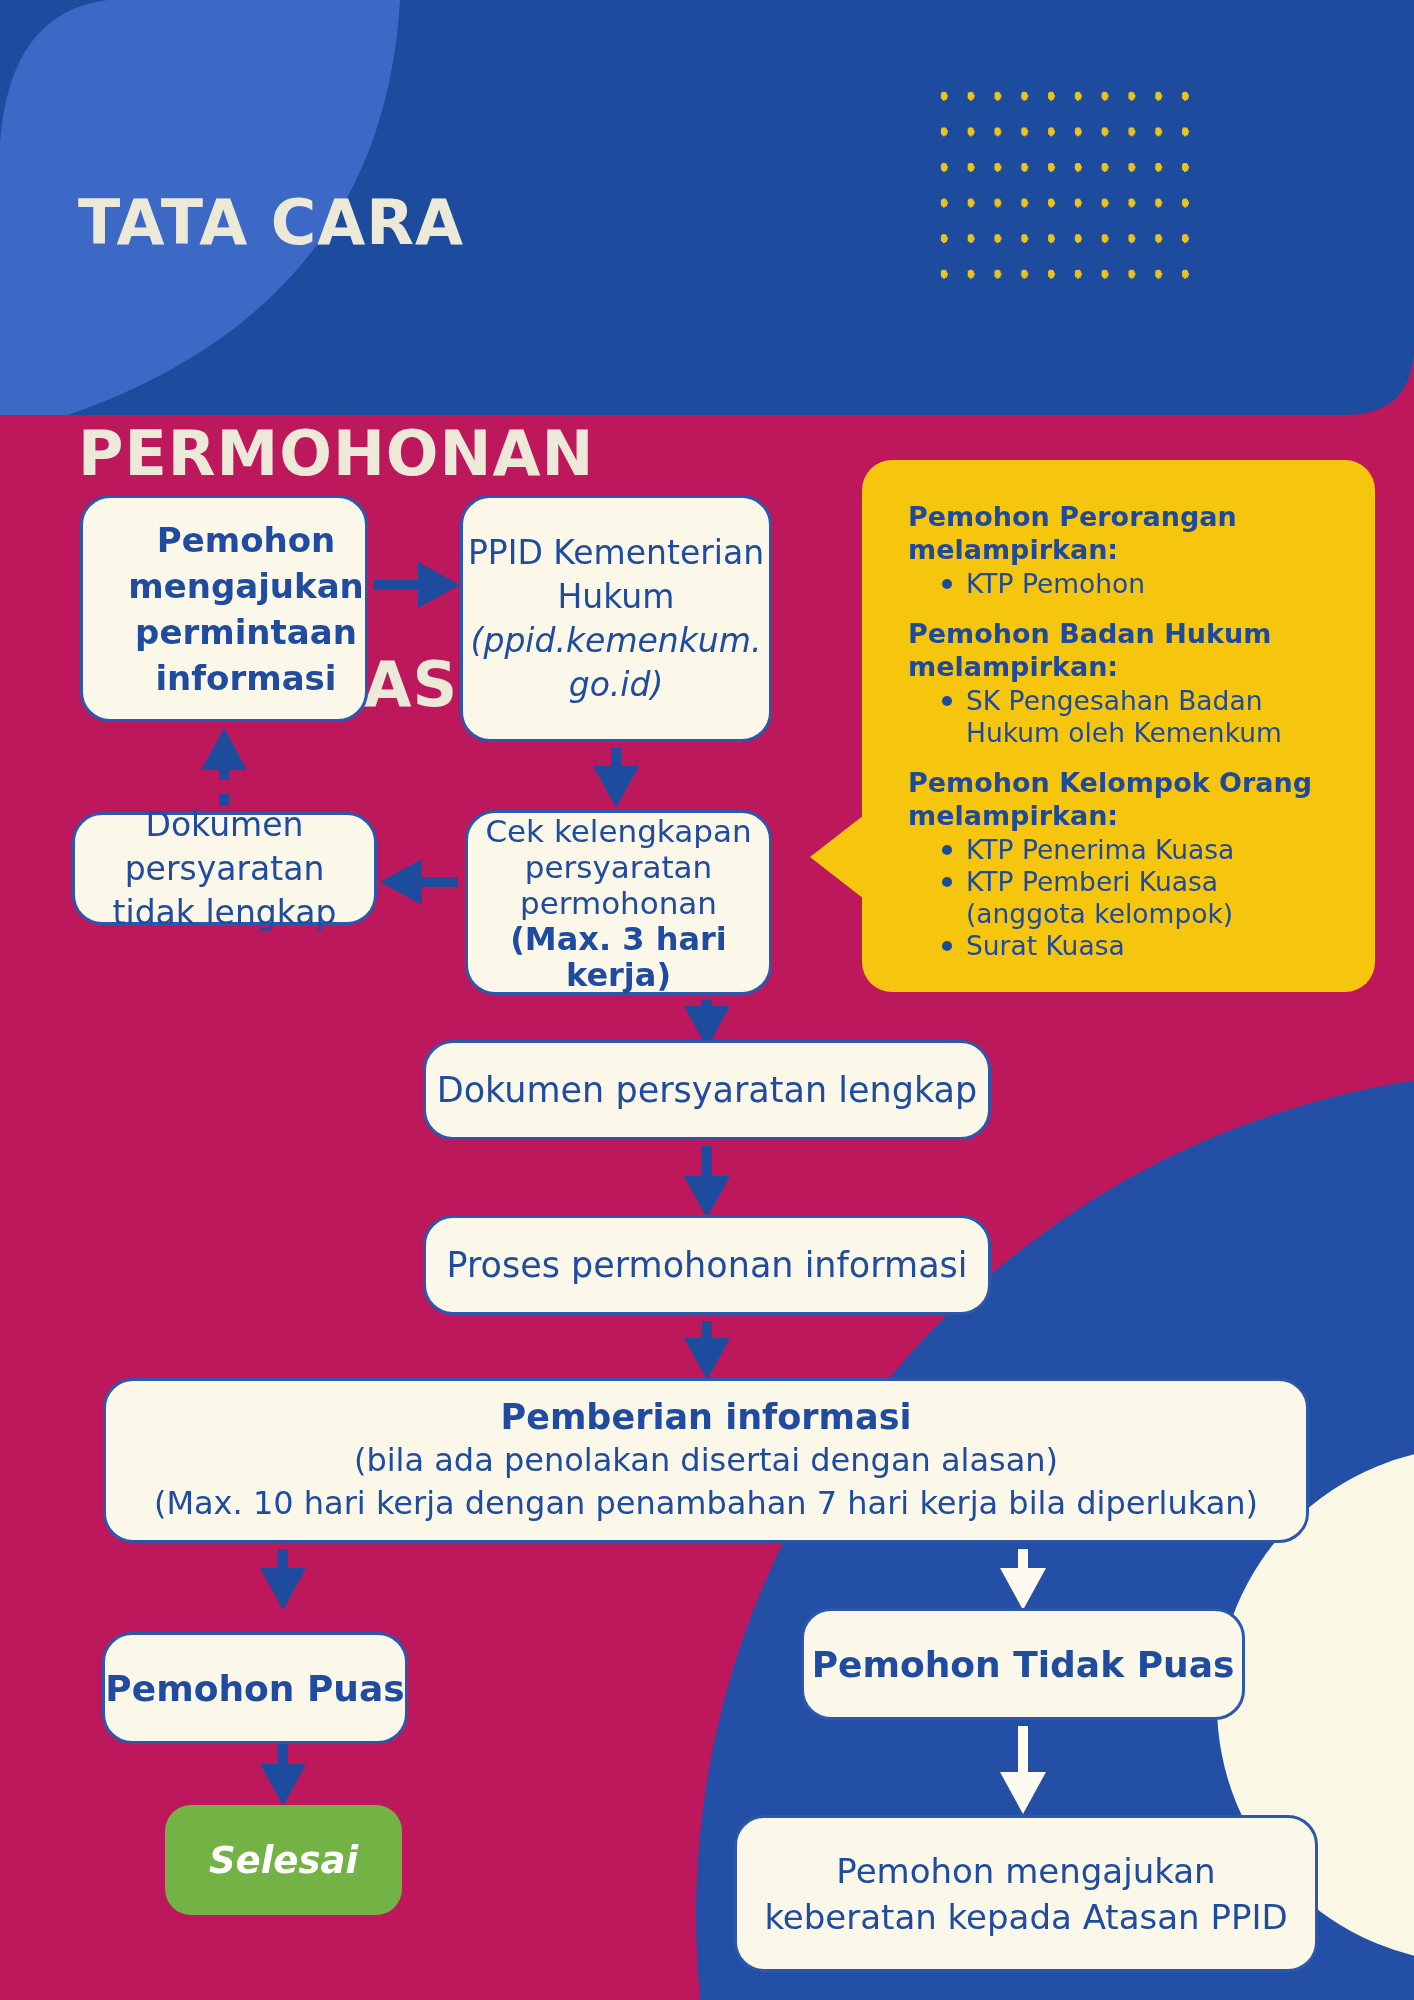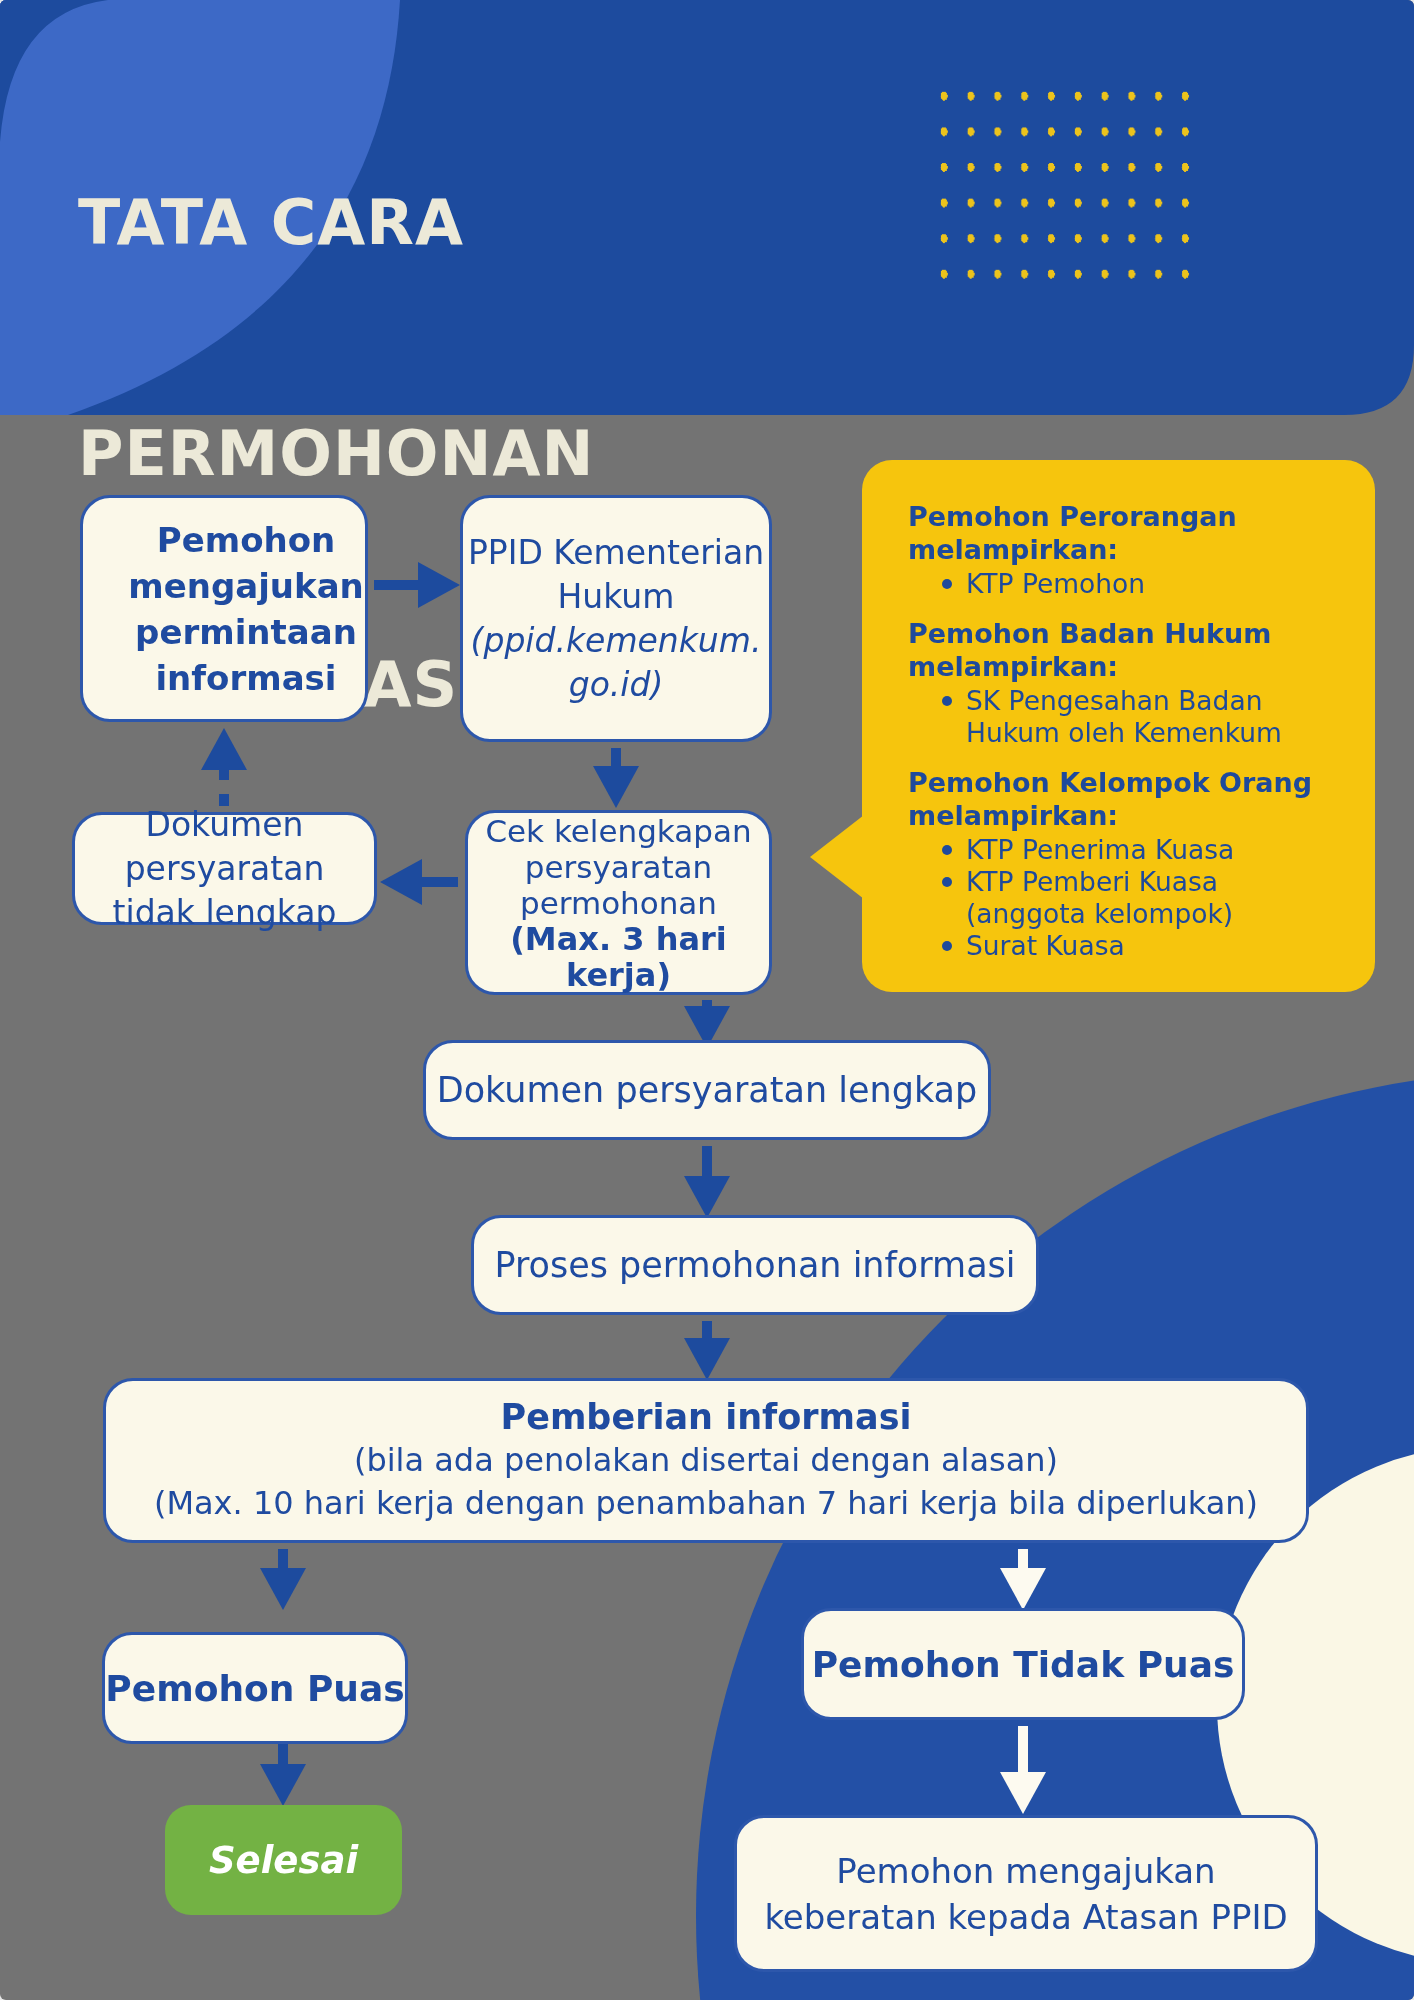--- a/index.html
+++ b/index.html
@@ -1,17 +1,17 @@
 <!DOCTYPE html>
 <html><head>
 <meta charset="utf-8">
 <style>
   html,body{margin:0;padding:0;background:#e8e8e8;}
-  .page{position:relative;width:1414px;height:2000px;margin:0 auto;background:#737373;
-        overflow:hidden;font-family:"DejaVu Sans","Liberation Sans",sans-serif;border-radius:6px;}
+  .page{position:relative;width:1414px;height:2000px;margin:0 auto;background:#be185d;
+        overflow:hidden;font-family:"DejaVu Sans","Liberation Sans",sans-serif;}
 
   
   .header{position:absolute;left:0;top:0;width:1414px;height:420px;}
   .header-svg{position:absolute;left:0;top:0;}
   .title{position:absolute;left:78px;top:30px;color:#ece9d8;font-weight:bold;
          font-size:62px;line-height:77px;letter-spacing:1px;white-space:pre;}
   .title span{display:block;}
   .dot-grid{position:absolute;left:931px;top:79px;width:268px;height:218px;
             background-image:radial-gradient(ellipse 3.6px 4.6px at 13px 17px,#ecc31c 97%,transparent 100%);
             background-size:26.8px 35.6px;}
@@ -29,21 +29,21 @@
   .fbox{position:absolute;z-index:6;border:3.5px solid #2d57ab;border-radius:30px;
         background:#fbf8e9;color:#1f4ba0;display:flex;flex-direction:column;
         align-items:center;justify-content:center;text-align:center;box-sizing:border-box;}
   .b-request{left:80px;top:495px;width:288px;height:227px;font-weight:bold;font-size:34px;line-height:46px;padding-left:44px;}
   .b-ppid{left:460px;top:495px;width:312px;height:247px;font-size:33px;line-height:44px;}
   .b-ppid .url{font-style:italic;}
   .b-check{left:465px;top:810px;width:307px;height:185px;font-size:31px;line-height:36px;}
   .b-check .bold{font-weight:bold;font-size:32px;}
   .b-incomplete{left:72px;top:812px;width:305px;height:113px;font-size:33px;line-height:44px;}
   .b-complete{left:423px;top:1040px;width:568px;height:100px;font-size:35px;}
-  .b-process{left:423px;top:1215px;width:568px;height:100px;font-size:35px;margin-left:48px;}
+  .b-process{left:423px;top:1215px;width:568px;height:100px;font-size:35px;}
   .b-delivery{left:103px;top:1378px;width:1206px;height:165px;font-size:32px;line-height:43px;}
   .b-delivery .t{font-weight:bold;font-size:35px;}
   .b-satisfied{left:102px;top:1632px;width:306px;height:112px;font-weight:bold;font-size:36px;}
   .b-unsatisfied{left:801px;top:1608px;width:444px;height:112px;font-weight:bold;font-size:36px;}
   .b-objection{left:734px;top:1815px;width:584px;height:157px;font-size:34px;line-height:46px;}
   .b-done{left:165px;top:1805px;width:237px;height:110px;border:none;background:#73b244;
           color:#ffffff;font-weight:bold;font-style:italic;font-size:37px;border-radius:26px;}
 
   
   .ybox{position:absolute;z-index:6;left:862px;top:460px;width:513px;height:532px;

